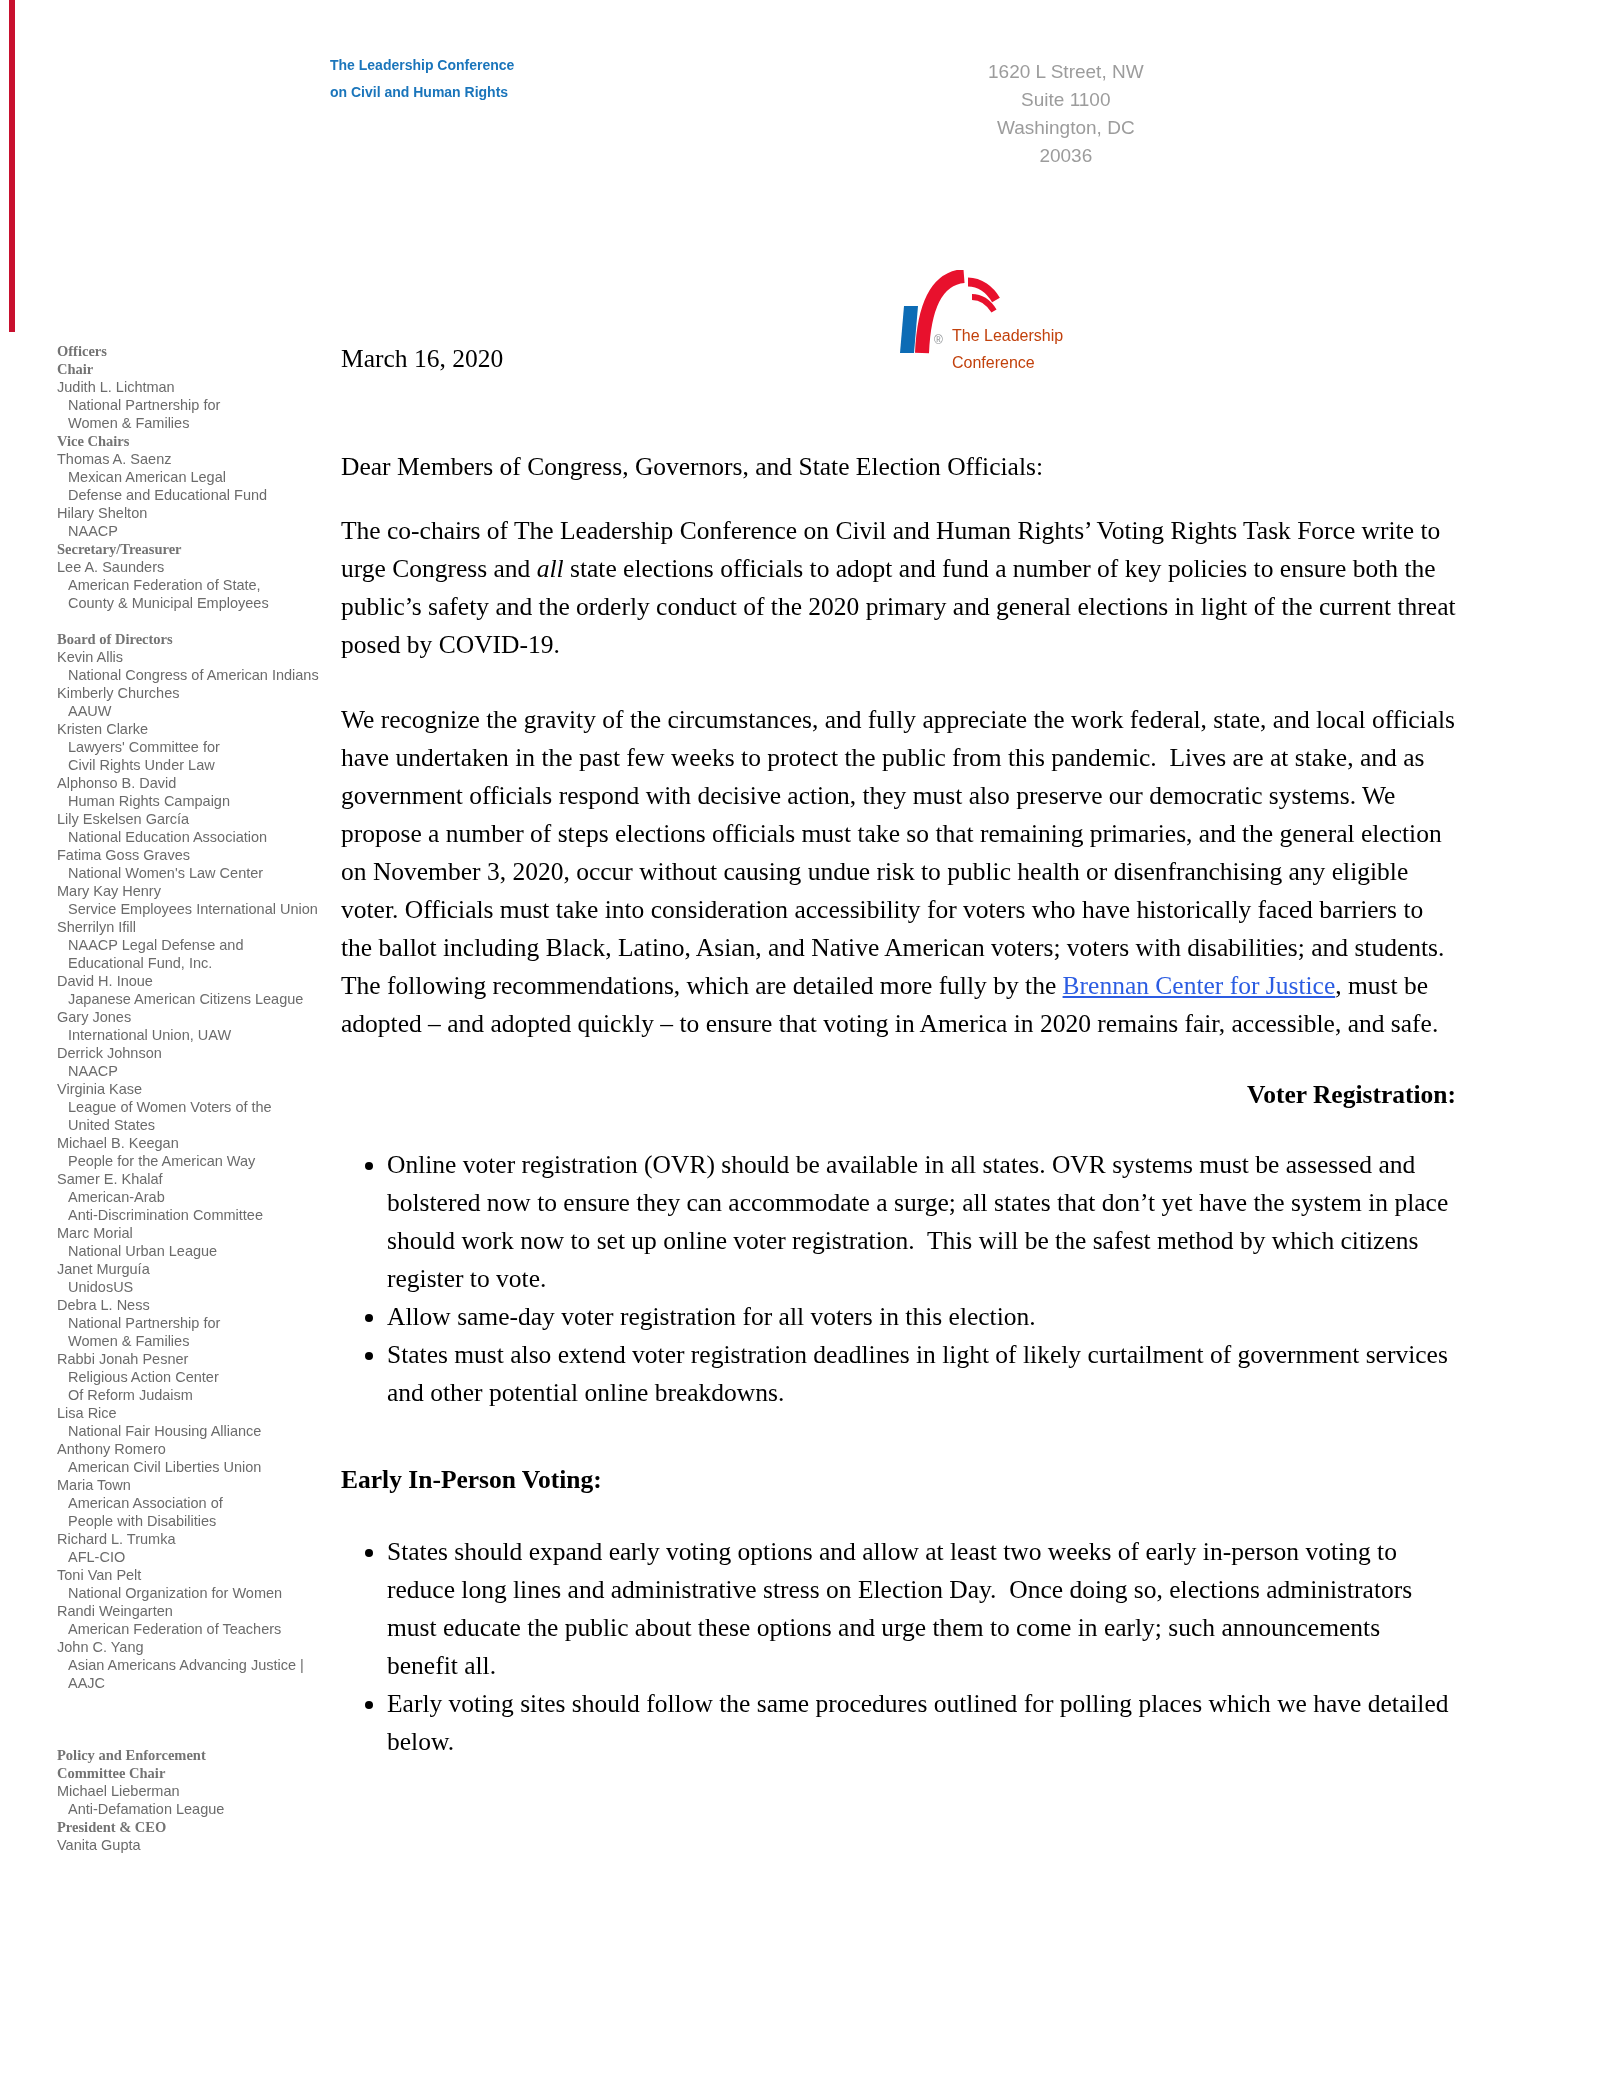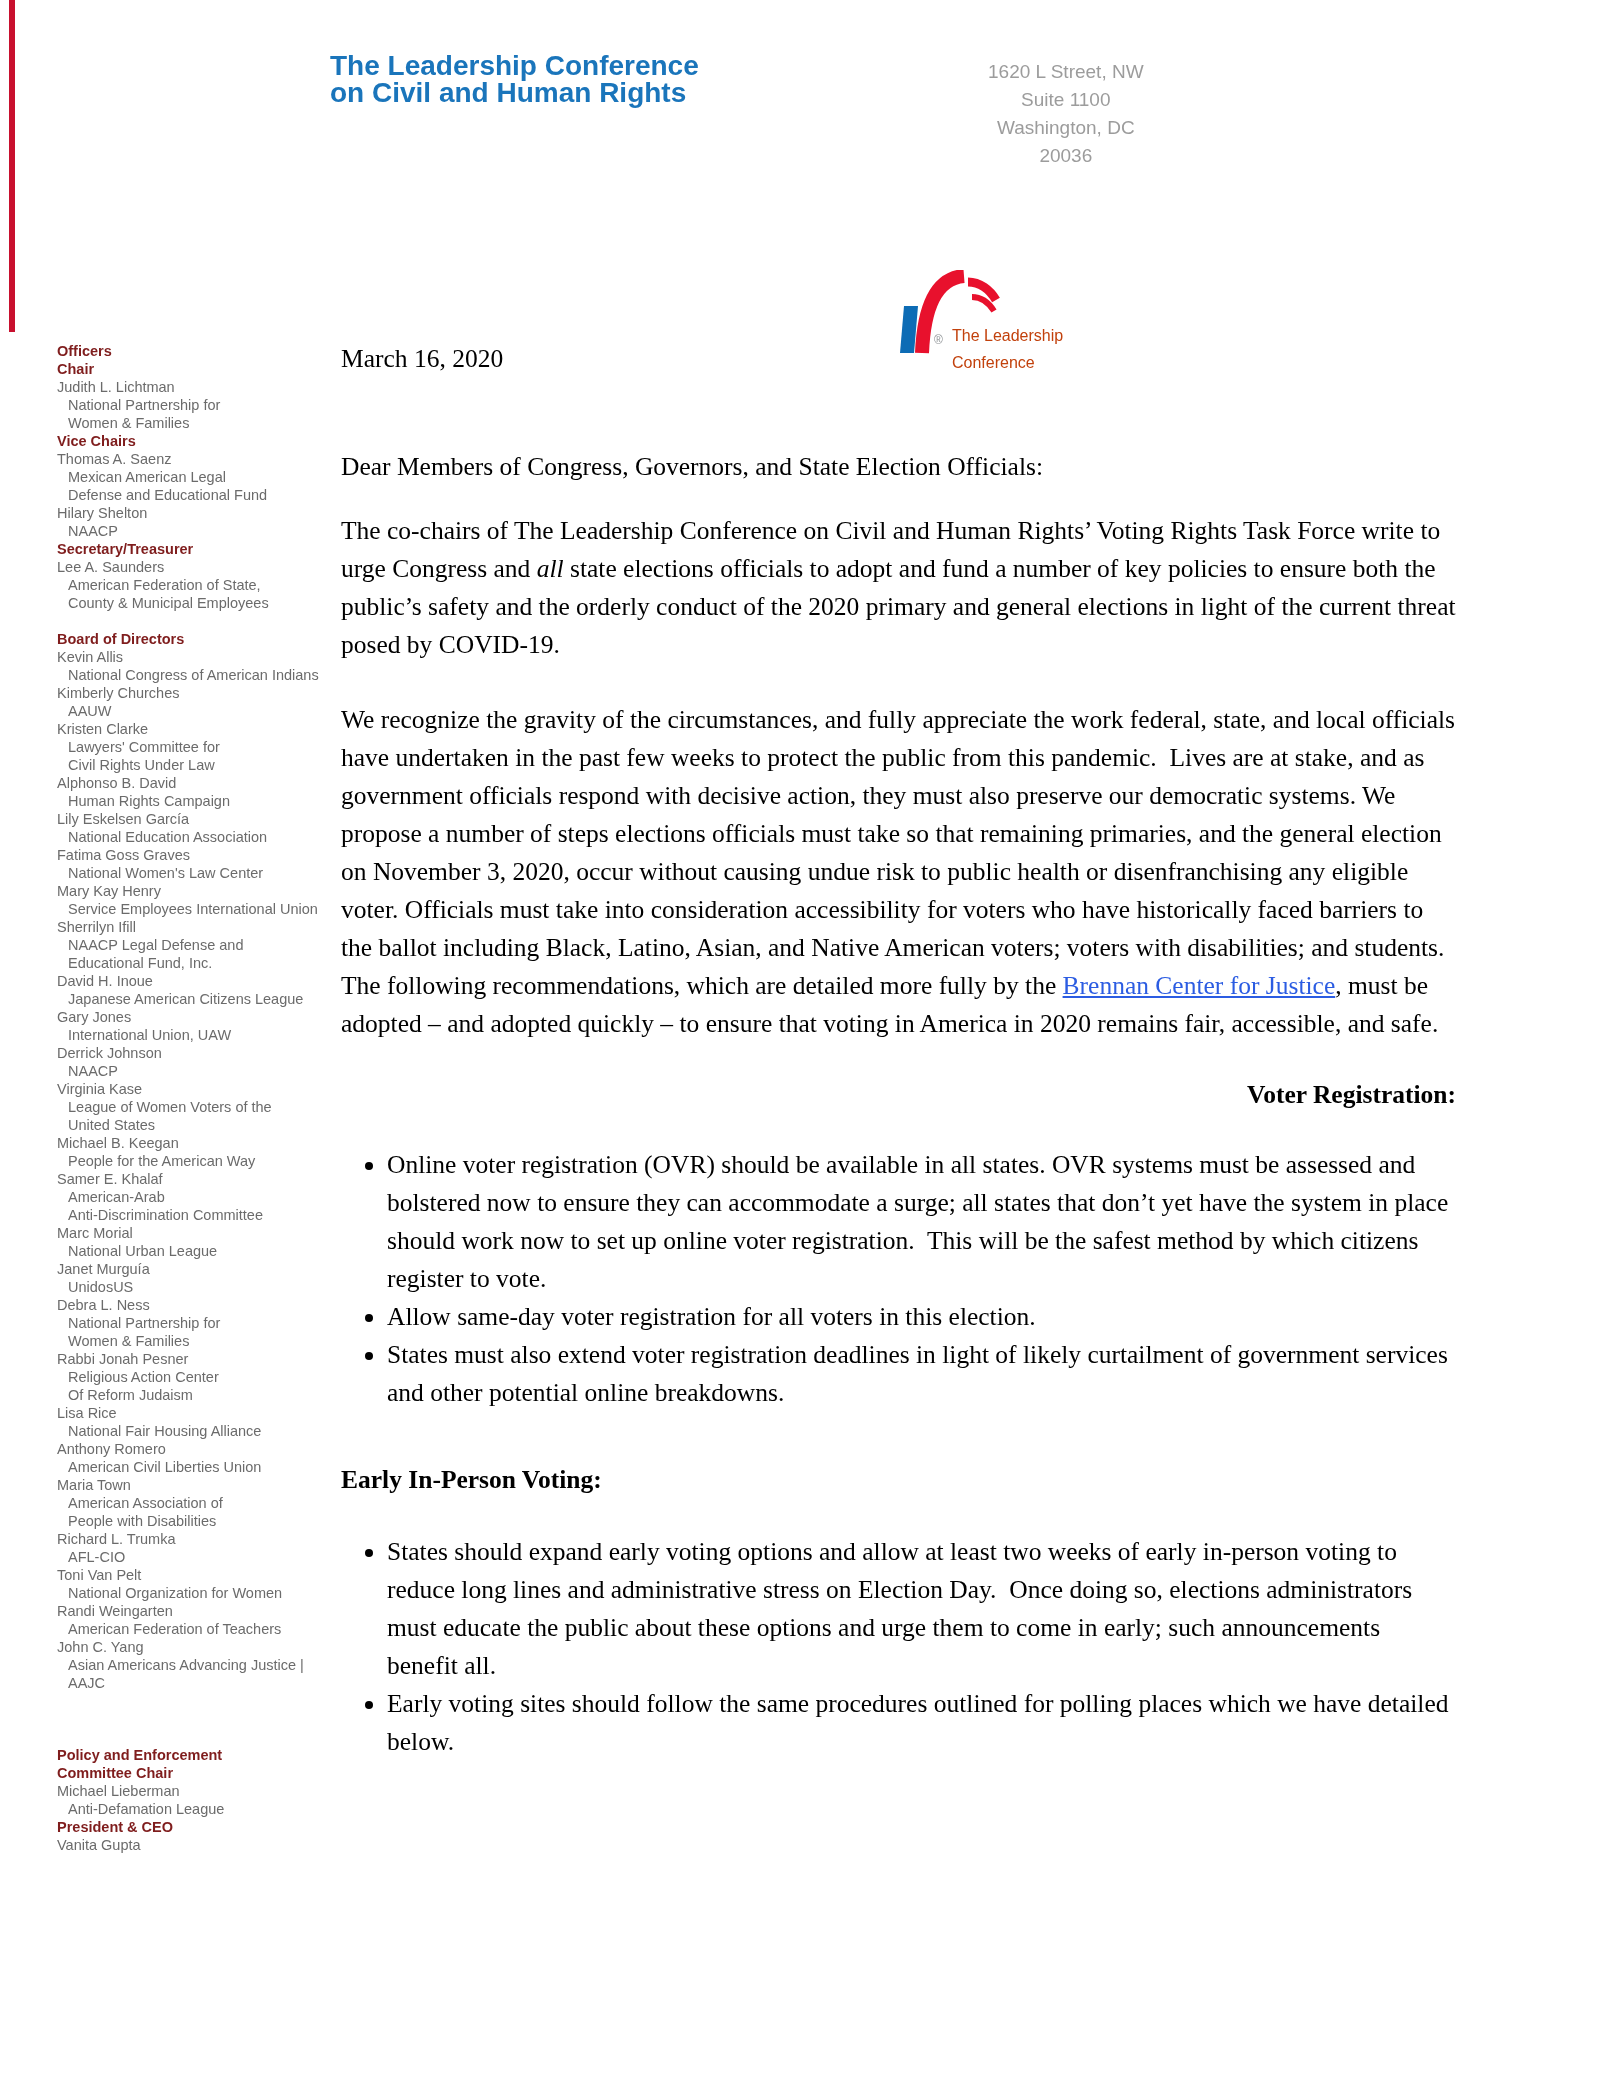--- a/index.html
+++ b/index.html
@@ -4,34 +4,34 @@
 <style>
   html,body{margin:0;padding:0;background:#ffffff;}
   .page{
     position:relative;width:1614px;height:2074px;background:#ffffff;
     overflow:hidden;font-family:"Liberation Sans",sans-serif;
   }
   .accent-line{position:absolute;left:9px;top:0;width:6px;height:332px;background:#c8102e;}
 
   
   .brand{position:absolute;left:330px;top:52px;color:#1a75bb;font-weight:bold;
-         font-size:28px;line-height:27px;letter-spacing:0;}
+         font-size:14px;line-height:27px;letter-spacing:0;}
   .addr-col{position:absolute;top:58px;color:#9c9c9c;font-size:19px;line-height:28px;font-weight:normal;}
   .addr-1{left:988px;text-align:center;}
   .addr-2{left:1192px;}
 
   
   .logo-mark{position:absolute;left:898px;top:270px;}
   .logo-reg{position:absolute;left:934px;top:333px;font-size:12px;color:#8f9396;}
   .logo-text{position:absolute;left:952px;top:322px;color:#c2410c;font-size:16px;line-height:27px;}
 
   
   .sidebar{position:absolute;left:57px;top:342px;width:275px;color:#6b6b6b;
            font-size:14.5px;line-height:18px;white-space:nowrap;}
-  .sb-h{font-weight:bold;color:#7f1d1d;}
+  .sb-h{font-weight:bold;color:#737373;font-family:Liberation Serif, serif;}
   .sb-n{}
   .sb-o{padding-left:11px;}
   .sb-gap{height:18px;}
 
   
   .letter-body{position:absolute;left:341px;top:340px;width:1115px;color:#000;
                font-family:"Liberation Serif",serif;font-size:25.5px;line-height:38px;}
   .date{margin:0;}
   .salutation{margin-top:70px;}
   .para-1{margin-top:24px;}

